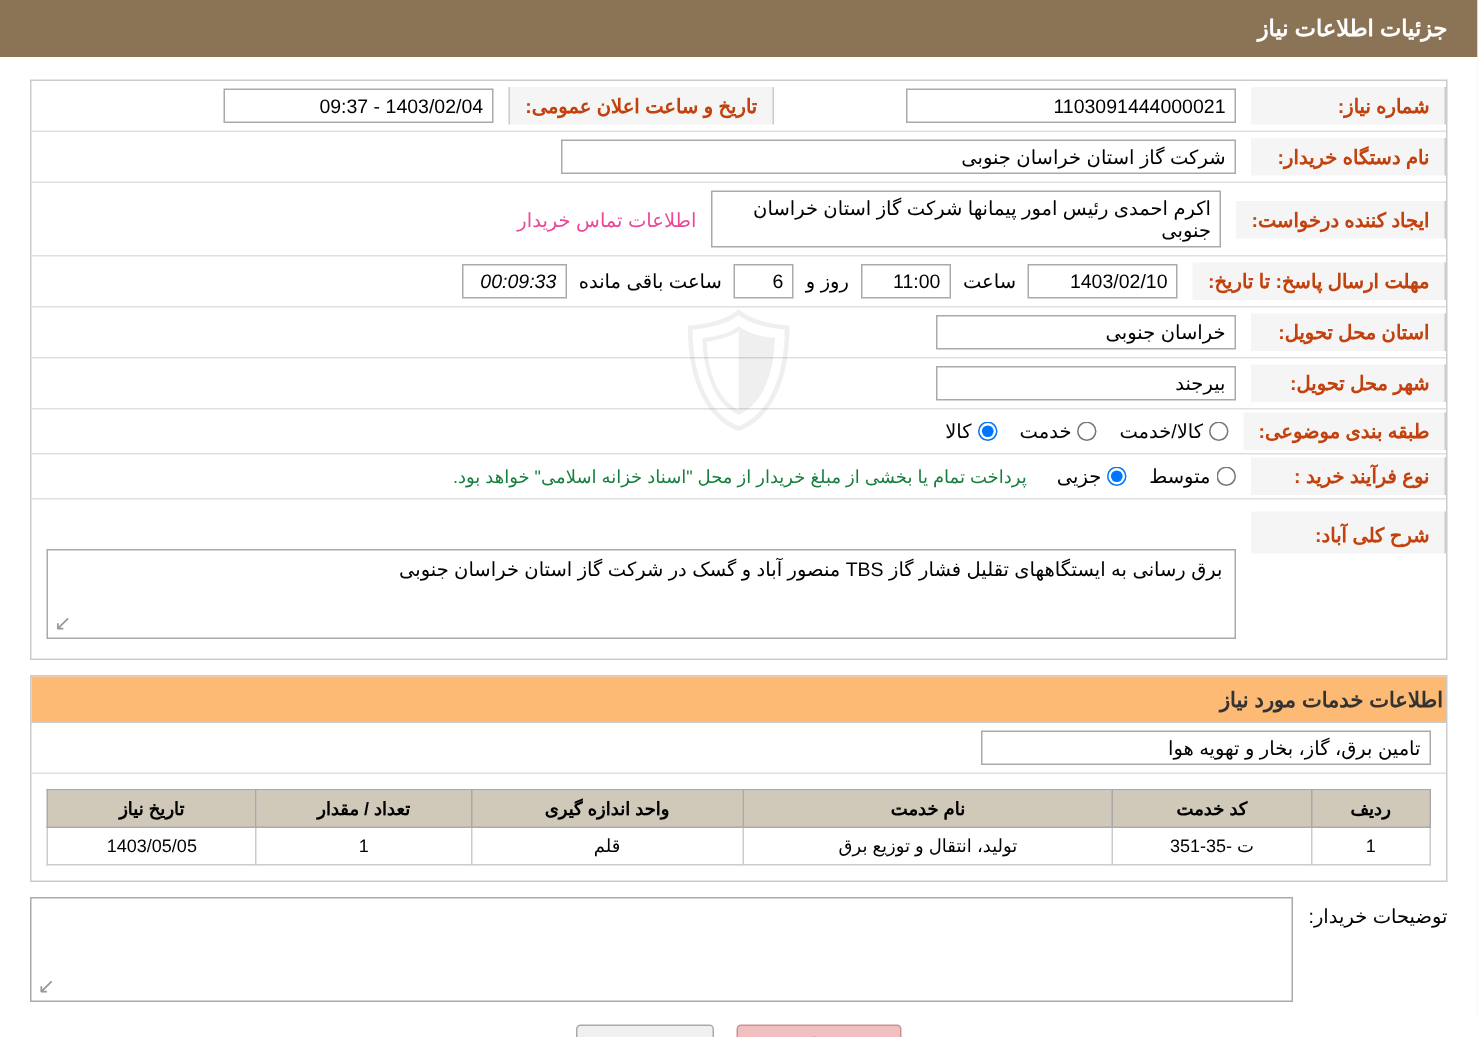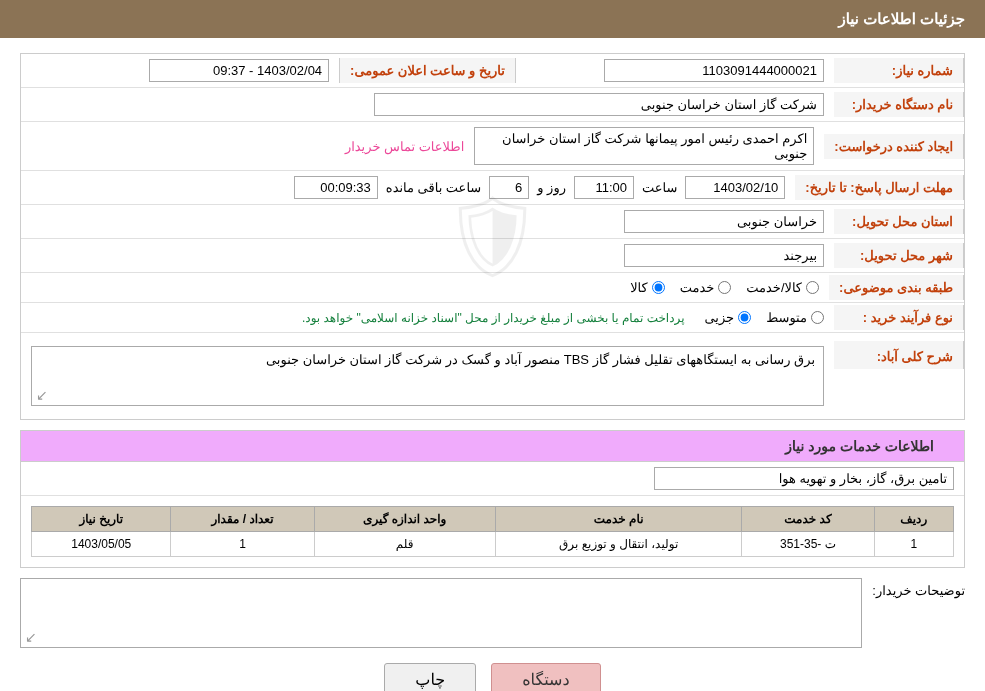--- a/index.html
+++ b/index.html
@@ -78,35 +78,36 @@
       align-items: center;
       gap: 15px;
       direction: rtl;
     }
     .radio-item {
       display: flex;
       align-items: center;
       gap: 4px;
     }
     .section-title {
-      background: #f0abfc;
+      background: #fdba74;
       color: #333;
-      padding: 7px 30px;
+      padding: 7px 2px;
       font-weight: bold;
       font-size: 14px;
       text-align: right;
       border-bottom: 1px solid #ccc;
     }
     .description-box {
       border: 1px solid #aaa;
       min-height: 60px;
       padding: 5px 8px;
       text-align: right;
       background: #fff;
       position: relative;
+      margin-top: 20px;
     }
     .resize-handle {
       position: absolute;
       bottom: 2px;
       left: 4px;
       color: #999;
       font-size: 14px;
     }
     table.data-table {
       width: 100%;
@@ -216,21 +217,21 @@
 
       <div class="row">
         <div class="label-cell">مهلت ارسال پاسخ: تا تاریخ:</div>
         <div class="value-cell" style="display:flex; align-items:center; gap:8px;">
           <span class="input-box" style="width:100px;">1403/02/10</span>
           <span>ساعت</span>
           <span class="input-box" style="width:60px;">11:00</span>
           <span>روز و</span>
           <span class="input-box" style="width:40px;">6</span>
           <span>ساعت باقی مانده</span>
-          <span class="input-box" style="width:84px;">00:09:33</span>
+          <span class="input-box" style="width:70px;font-style:italic;">00:09:33</span>
         </div>
       </div>
 
       <div class="row">
         <div class="label-cell">استان محل تحویل:</div>
         <div class="value-cell">
           <span class="input-box" style="width:200px;">خراسان جنوبی</span>
         </div>
       </div>
 

